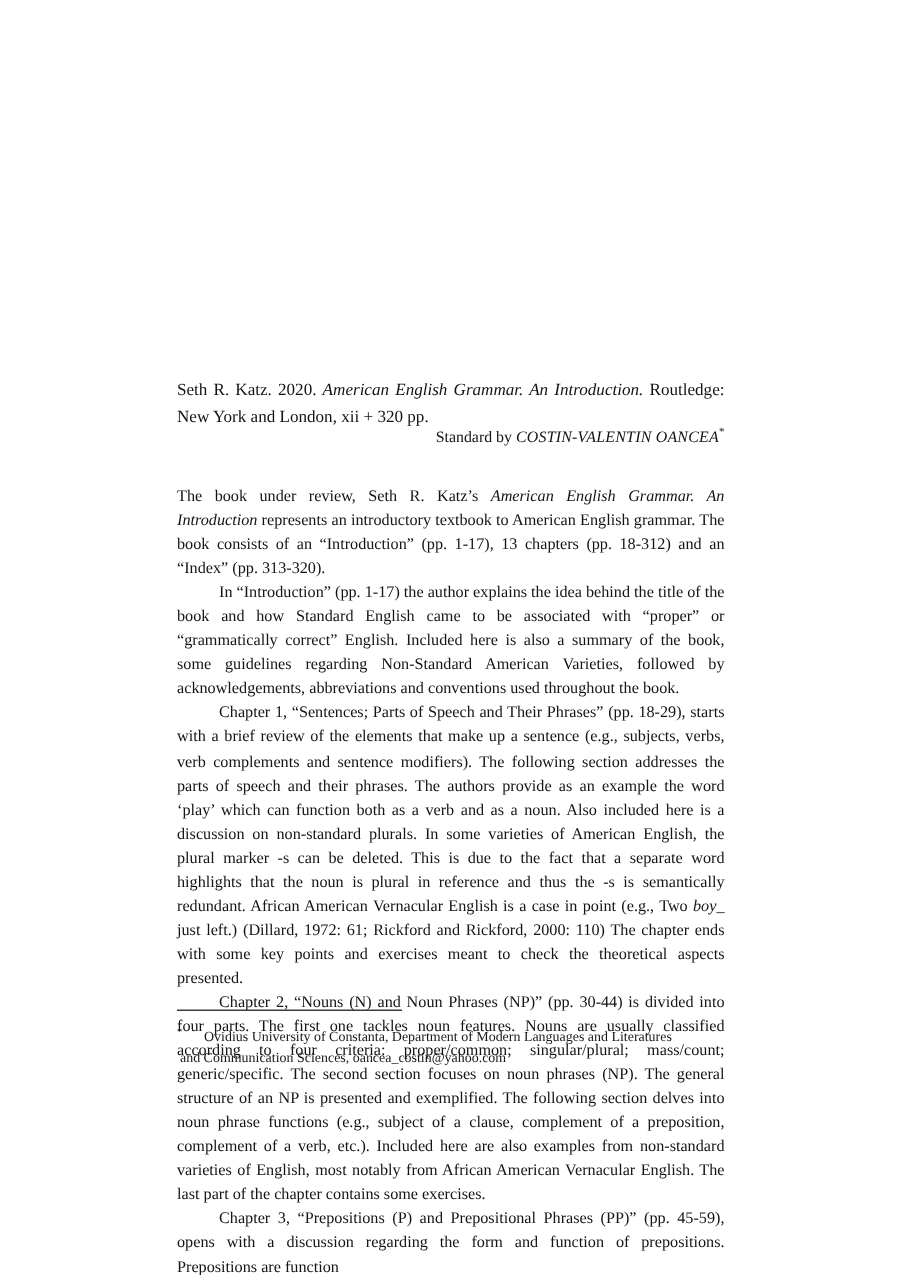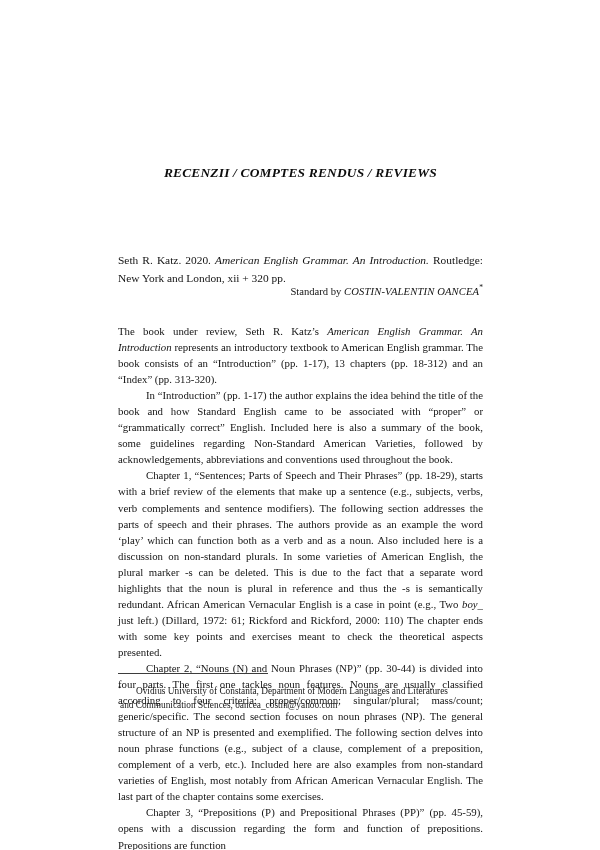--- a/index.html
+++ b/index.html
@@ -119,21 +119,20 @@
   .footnote .fn-line2 {
     display: block;
     margin-left: 2px;
   }
 </style>
 </head>
 <body>
 
 <div class="page">
 
-  <div class="section-title">RECENZII / COMPTES RENDUS / REVIEWS</div>
 
   <div class="reference">
     <span>Seth R. Katz. 2020. </span><span class="it">American English Grammar. An Introduction.</span><span> Routledge: New York and London, xii + 320 pp.</span>
   </div>
 
   <div class="reviewed-by">
     <span>Standard by </span><span class="reviewer-name">COSTIN-VALENTIN OANCEA</span><span class="fn-mark">*</span>
   </div>
 
   <div class="body-copy">

